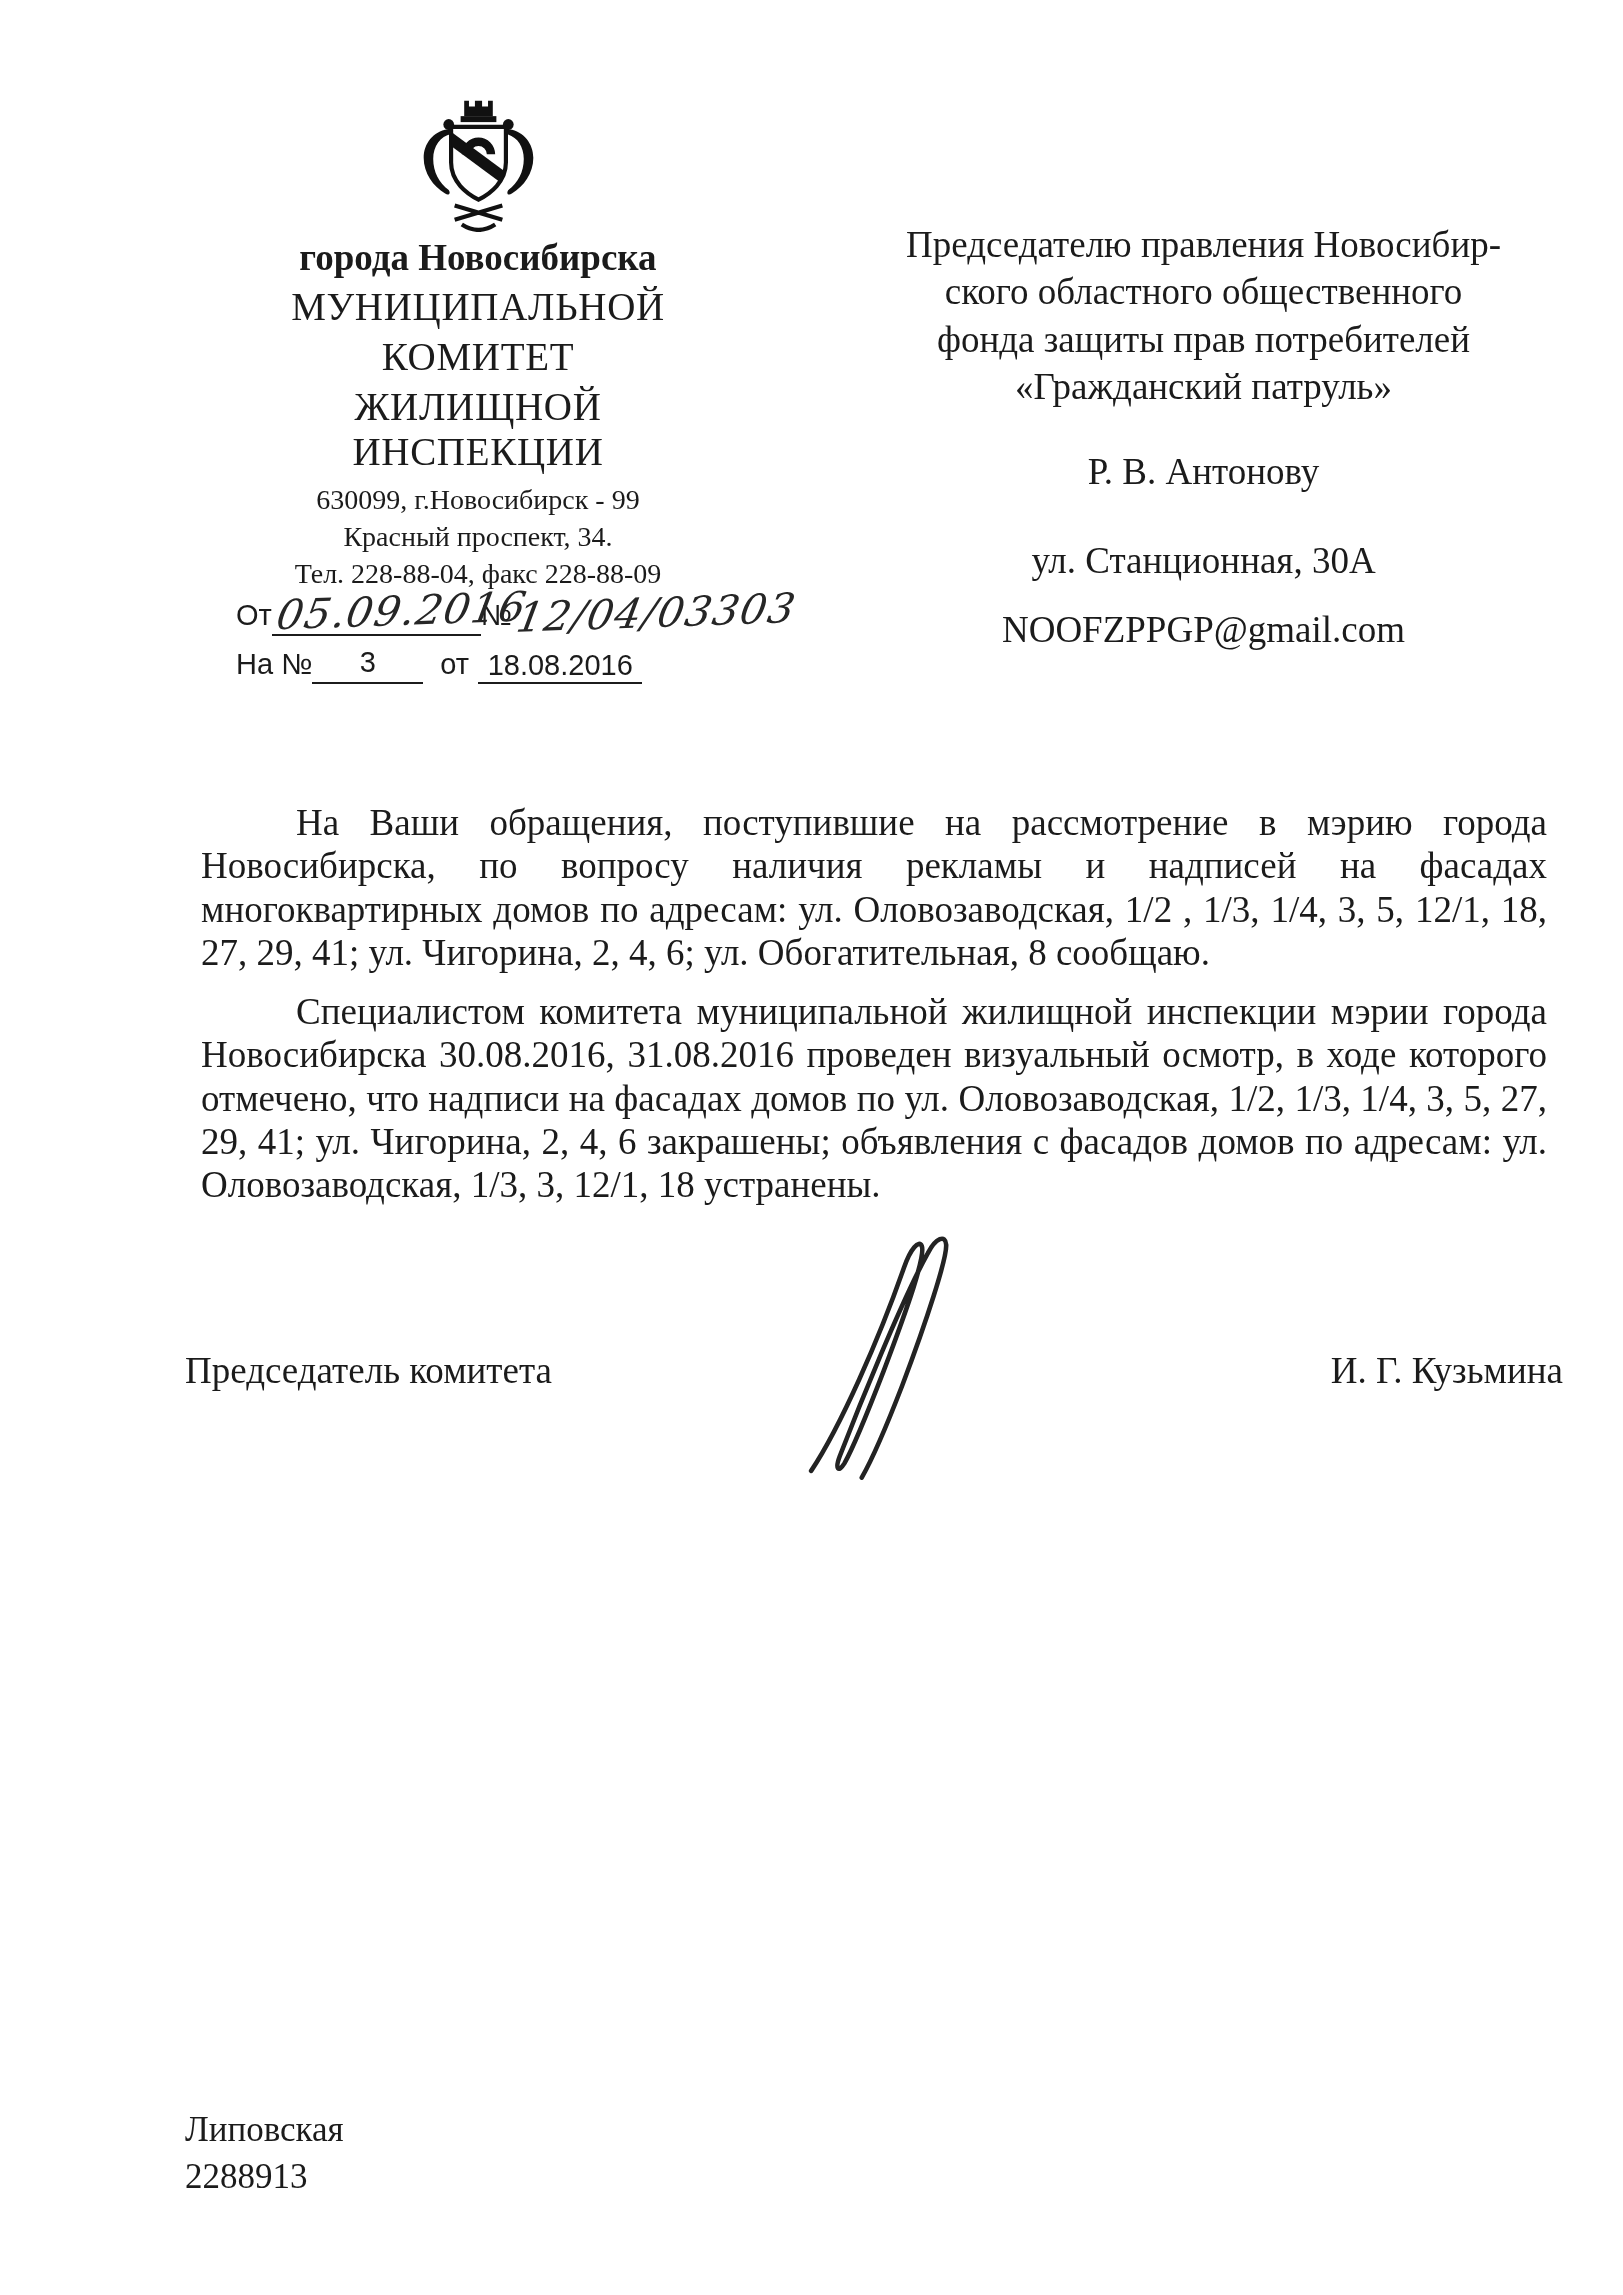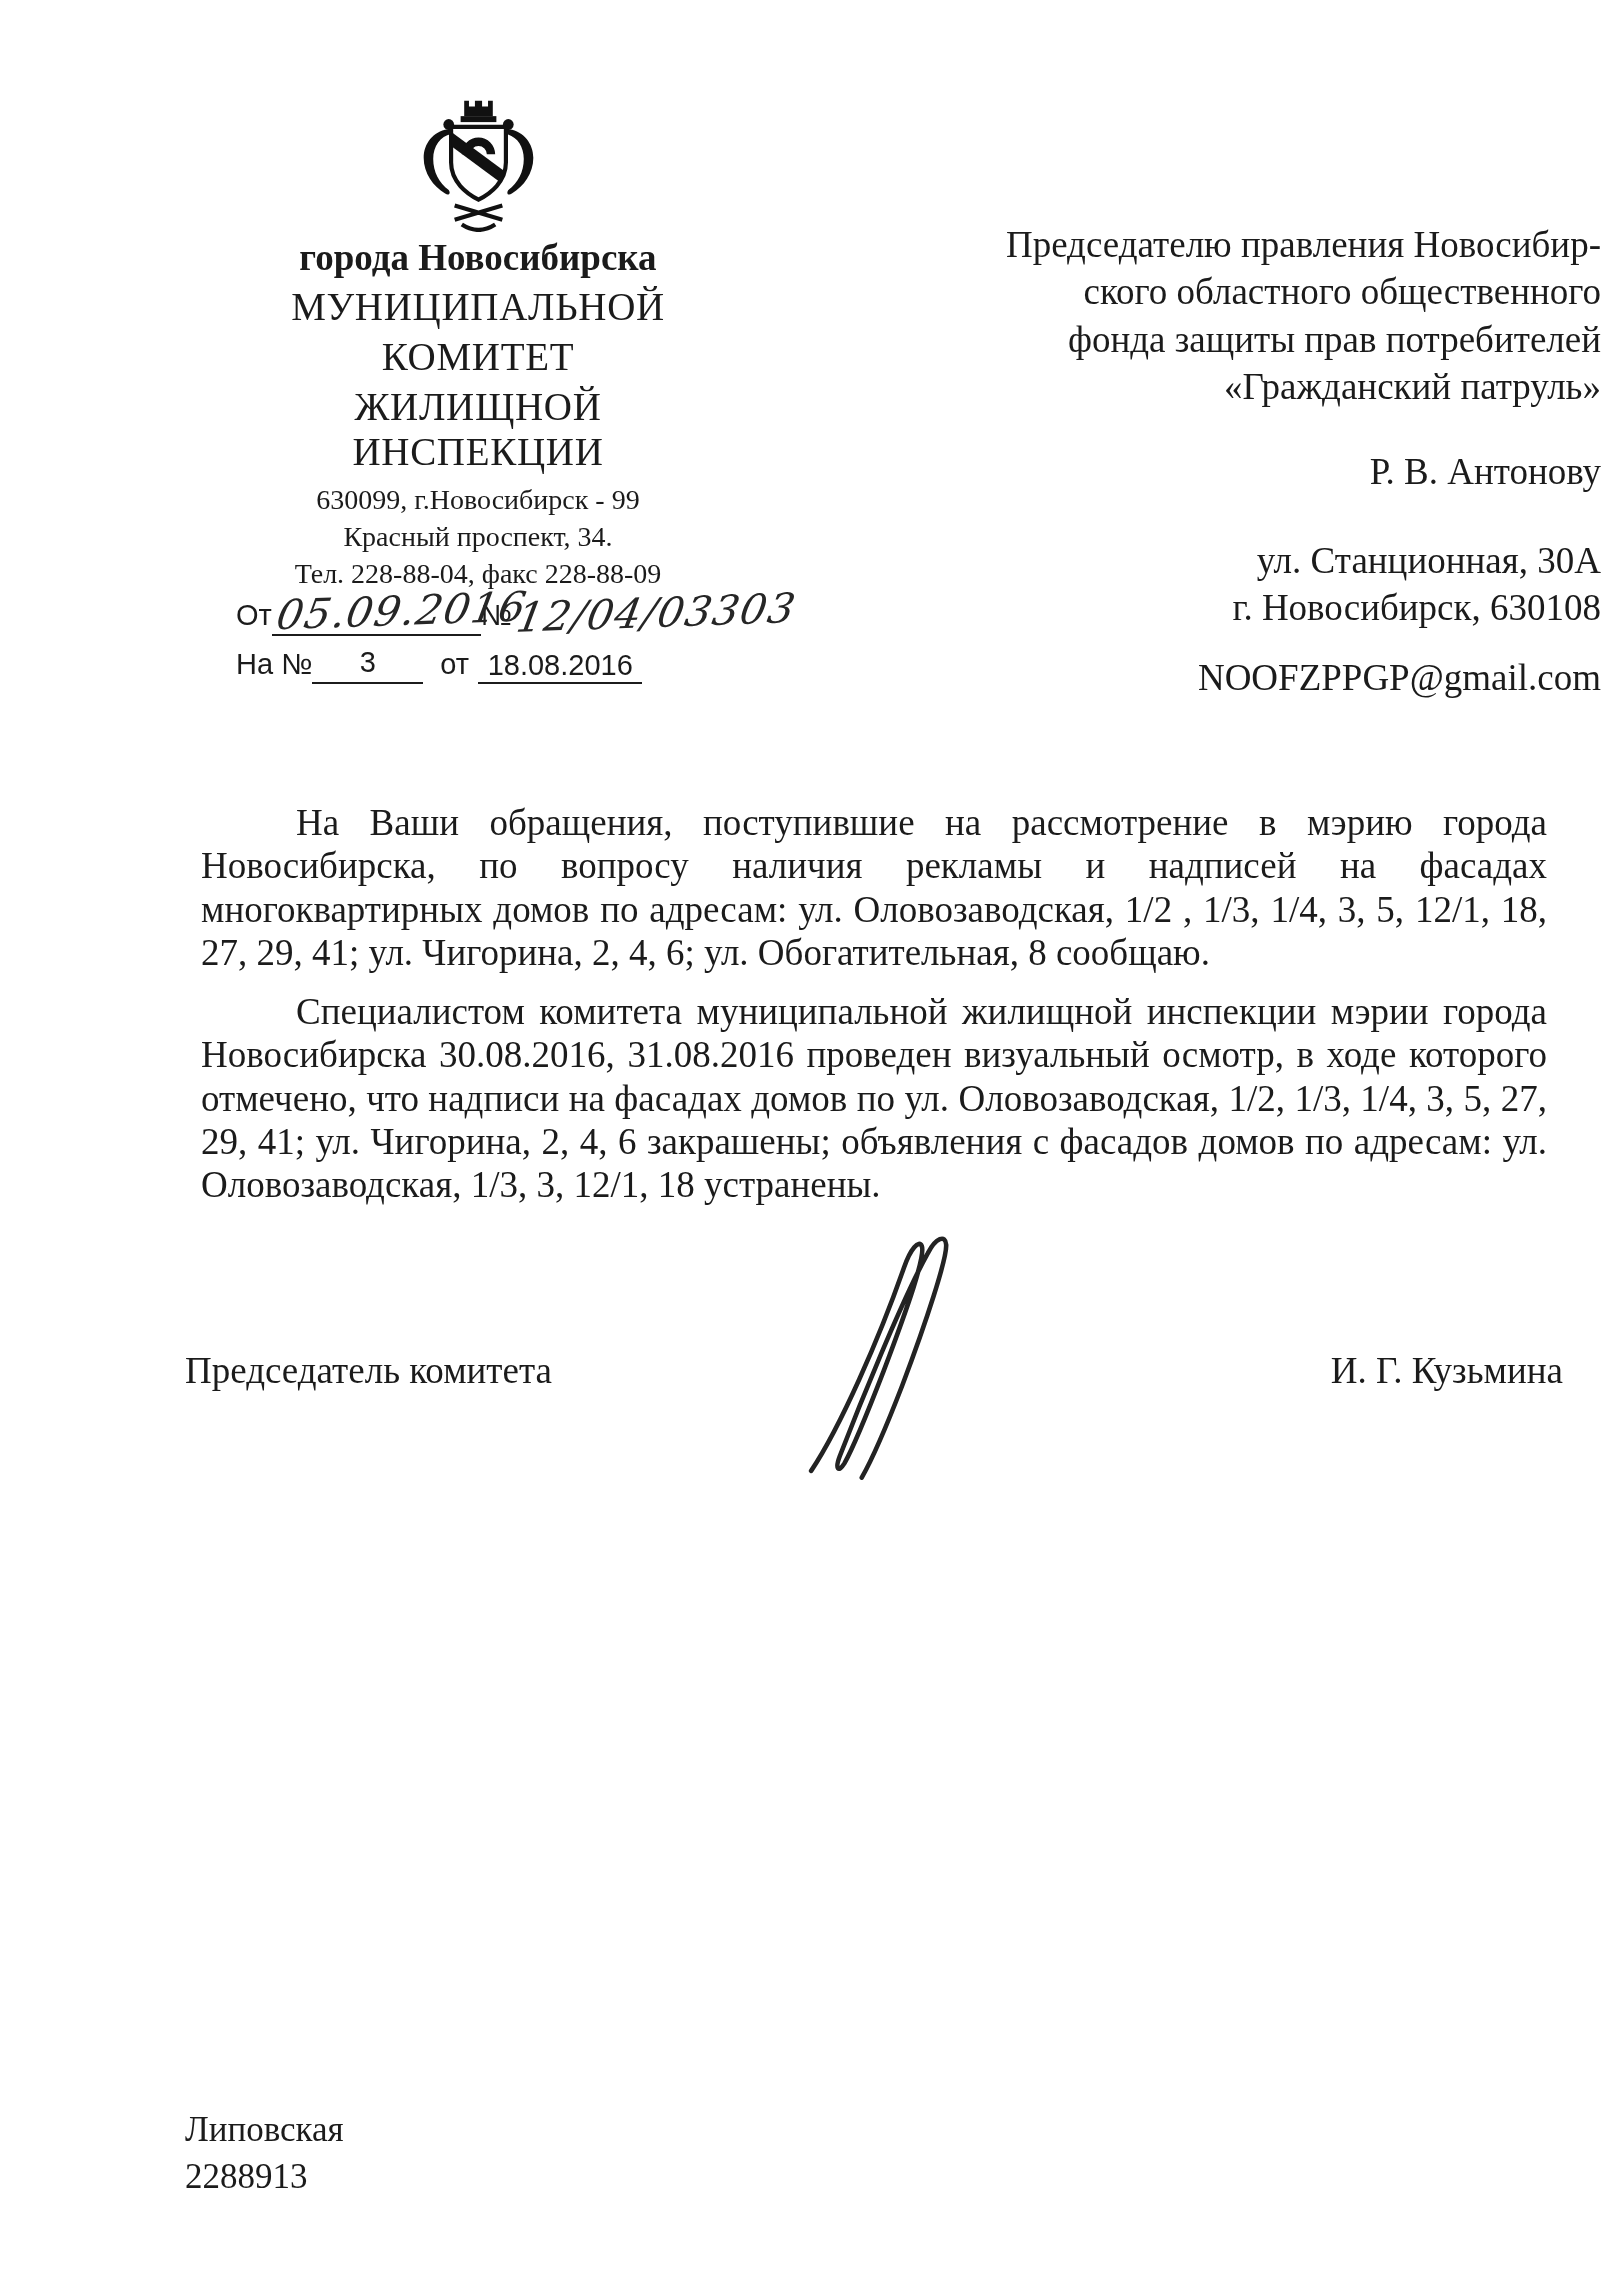--- a/index.html
+++ b/index.html
@@ -31,22 +31,22 @@
   .ref2{margin-top:10.5px;text-align:left;font-family:Liberation Sans, sans-serif;
         font-size:29px;display:flex;align-items:flex-end;white-space:nowrap;}
   .ref2 .lbl{padding-bottom:2.6px;}
   .u-small{border-bottom:2.6px solid #1c1c1c;display:inline-block;min-width:111px;
         text-align:center;padding-bottom:2.6px;}
   .u-date{border-bottom:2.6px solid #1c1c1c;display:inline-block;min-width:164px;
         text-align:center;padding-bottom:0;margin-left:9.2px;}
   .ref2 .gap{display:inline-block;width:17px;}
 
   
-  .right-col{position:absolute;left:940px;top:221px;width:661px;font-size:37px;
-        line-height:1.28;text-align:right;}
+  .right-col{position:absolute;left:873px;top:221px;width:661px;font-size:37px;
+        line-height:1.28;text-align:center;}
   .recipient-name{margin-top:38px;}
   .recipient-addr{margin-top:41px;}
   .recipient-email{margin-top:22px;text-underline-offset:5.2px;}
 
   
   .body-block{position:absolute;left:185px;top:785px;width:1378px;font-size:37px;
         line-height:1.17;text-align:justify;}
   .body-block p{margin:16px;text-indent:95px;}
 
   
@@ -112,21 +112,20 @@
     </div>
   </div>
 
   <div class="right-col">
     <div>Председателю правления Новосибир-</div>
     <div>ского областного общественного</div>
     <div>фонда защиты прав потребителей</div>
     <div>«Гражданский патруль»</div>
     <div class="recipient-name">Р. В. Антонову</div>
     <div class="recipient-addr">ул. Станционная, 30А</div>
-    <div>г. Новосибирск, 630108</div>
     <div class="recipient-email">NOOFZPPGP@gmail.com</div>
   </div>
 
   <div class="body-block">
     <p>На Ваши обращения, поступившие на рассмотрение в мэрию города Новосибирска, по вопросу наличия рекламы и надписей на фасадах многоквартирных домов по адресам: ул. Оловозаводская, 1/2 , 1/3, 1/4, 3, 5, 12/1, 18, 27, 29, 41; ул. Чигорина, 2, 4, 6; ул. Обогатительная, 8 сообщаю.</p>
     <p>Специалистом комитета муниципальной жилищной инспекции мэрии города Новосибирска 30.08.2016, 31.08.2016 проведен визуальный осмотр, в ходе которого отмечено, что надписи на фасадах домов по ул. Оловозаводская, 1/2, 1/3, 1/4, 3, 5, 27, 29, 41; ул. Чигорина, 2, 4, 6 закрашены; объявления с фасадов домов по адресам: ул. Оловозаводская, 1/3, 3, 12/1, 18 устранены.</p>
   </div>
 
   <svg class="sign-scrawl" viewBox="0 0 300 420" aria-hidden="true">
     <path d="M30,400 C70,330 120,190 150,80 C158,50 170,35 175,45 C182,60 160,140 130,240 C110,305 92,360 80,385 C72,400 66,395 72,375 C95,300 150,130 185,55 C196,30 210,25 212,40 C215,60 190,160 160,260 C140,325 120,380 108,405" fill="none" stroke="#232323" stroke-width="7" stroke-linecap="round"></path>

